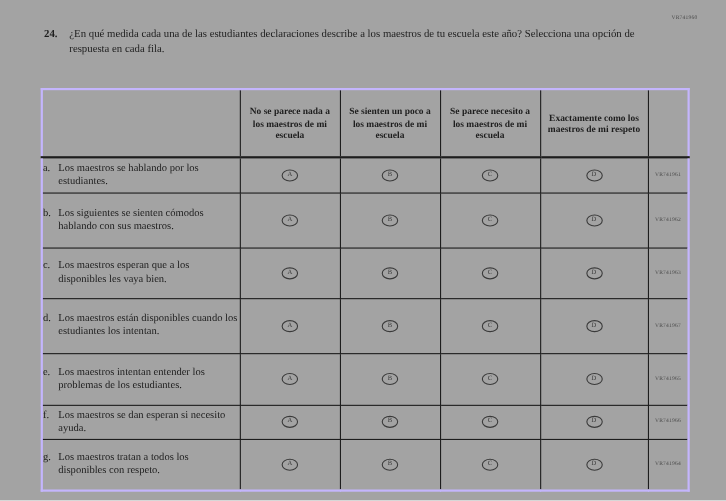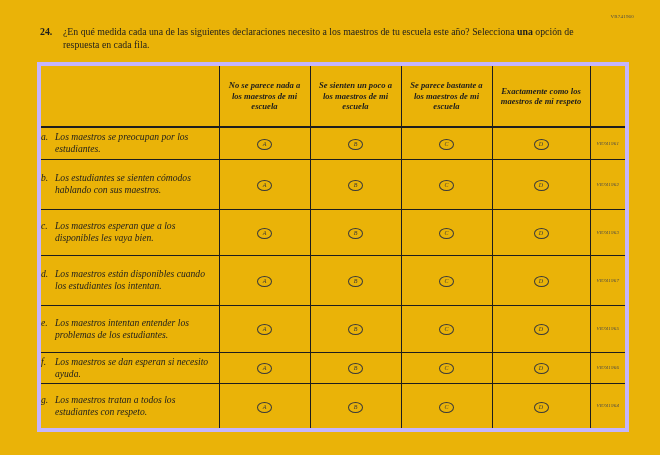--- a/index.html
+++ b/index.html
@@ -4,21 +4,21 @@
 <style>
   html, body {
     margin: 0;
     padding: 0;
     background: #ffffff;
   }
   .page {
     position: relative;
     width: 660px;
     height: 455px;
-    background: #eab308;
+    background: #a3a3a3;
     font-family: "Liberation Serif", serif;
     color: #1d1d1d;
     overflow: hidden;
   }
   .corner-code {
     position: absolute;
     top: 14px;
     right: 26px;
     font-size: 5px;
     letter-spacing: 0.2px;
@@ -31,30 +31,29 @@
     width: 540px;
     display: flex;
     font-size: 9.8px;
     line-height: 12.5px;
   }
   .q-number {
     font-weight: bold;
     width: 23px;
     flex: 0 0 23px;
   }
-  .q-text .bold { font-weight: bold; }
+  .q-text .bold { font-weight: normal; }
   .survey-table {
     position: absolute;
-    top: 62px;
+    top: 80px;
     left: 37px;
     border-collapse: collapse;
     table-layout: fixed;
     width: 588px;
-    border: 4px solid #c4b5fd;
-    font-style: italic;
+    border: 2px solid #c4b5fd;
   }
   .survey-table col.c-stmt  { width: 180px; }
   .survey-table col.c-opt   { width: 91px; }
   .survey-table col.c-opt4  { width: 98px; }
   .survey-table col.c-code  { width: 37px; }
   .survey-table th, .survey-table td {
     border: 1px solid #1d1d1d;
     padding: 0;
     vertical-align: middle;
   }
@@ -110,48 +109,48 @@
 </style>
 </head>
 <body>
 
 <div class="page">
 
   <div class="corner-code">VR741960</div>
 
   <div class="question">
     <span class="q-number">24.</span>
-    <span class="q-text"><span>¿En qué medida cada una de las siguientes declaraciones necesito a los maestros de tu escuela este año? Selecciona </span><span class="bold">una</span><span> opción de respuesta en cada fila.</span></span>
+    <span class="q-text"><span>¿En qué medida cada una de las estudiantes declaraciones describe a los maestros de tu escuela este año? Selecciona </span><span class="bold">una</span><span> opción de respuesta en cada fila.</span></span>
   </div>
 
   <table class="survey-table">
     <colgroup>
       <col class="c-stmt">
       <col class="c-opt">
       <col class="c-opt">
       <col class="c-opt">
       <col class="c-opt4">
       <col class="c-code">
     </colgroup>
     <thead>
       <tr>
         <th></th>
         <th>No se parece nada a los maestros de mi escuela</th>
         <th>Se sienten un poco a los maestros de mi escuela</th>
-        <th>Se parece bastante a los maestros de mi escuela</th>
+        <th>Se parece necesito a los maestros de mi escuela</th>
         <th>Exactamente como los maestros de mi respeto</th>
         <th></th>
       </tr>
     </thead>
     <tbody id="table-body">
     <tr>
       <td class="stmt-cell">
         <div class="stmt">
           <span class="stmt-letter">a.</span>
-          <span>Los maestros se preocupan por los estudiantes.</span>
+          <span>Los maestros se hablando por los estudiantes.</span>
         </div>
       </td>
       <td class="bubble-cell">
         <span class="bubble">A</span>
       </td>
       <td class="bubble-cell">
         <span class="bubble">B</span>
       </td>
       <td class="bubble-cell">
         <span class="bubble">C</span>
@@ -159,21 +158,21 @@
       <td class="bubble-cell">
         <span class="bubble">D</span>
       </td>
       <td class="code-cell">VR741961</td>
     </tr>
 
     <tr>
       <td class="stmt-cell">
         <div class="stmt">
           <span class="stmt-letter">b.</span>
-          <span>Los estudiantes se sienten cómodos hablando con sus maestros.</span>
+          <span>Los siguientes se sienten cómodos hablando con sus maestros.</span>
         </div>
       </td>
       <td class="bubble-cell">
         <span class="bubble">A</span>
       </td>
       <td class="bubble-cell">
         <span class="bubble">B</span>
       </td>
       <td class="bubble-cell">
         <span class="bubble">C</span>
@@ -269,21 +268,21 @@
       <td class="bubble-cell">
         <span class="bubble">D</span>
       </td>
       <td class="code-cell">VR741966</td>
     </tr>
 
     <tr>
       <td class="stmt-cell">
         <div class="stmt">
           <span class="stmt-letter">g.</span>
-          <span>Los maestros tratan a todos los estudiantes con respeto.</span>
+          <span>Los maestros tratan a todos los disponibles con respeto.</span>
         </div>
       </td>
       <td class="bubble-cell">
         <span class="bubble">A</span>
       </td>
       <td class="bubble-cell">
         <span class="bubble">B</span>
       </td>
       <td class="bubble-cell">
         <span class="bubble">C</span>

